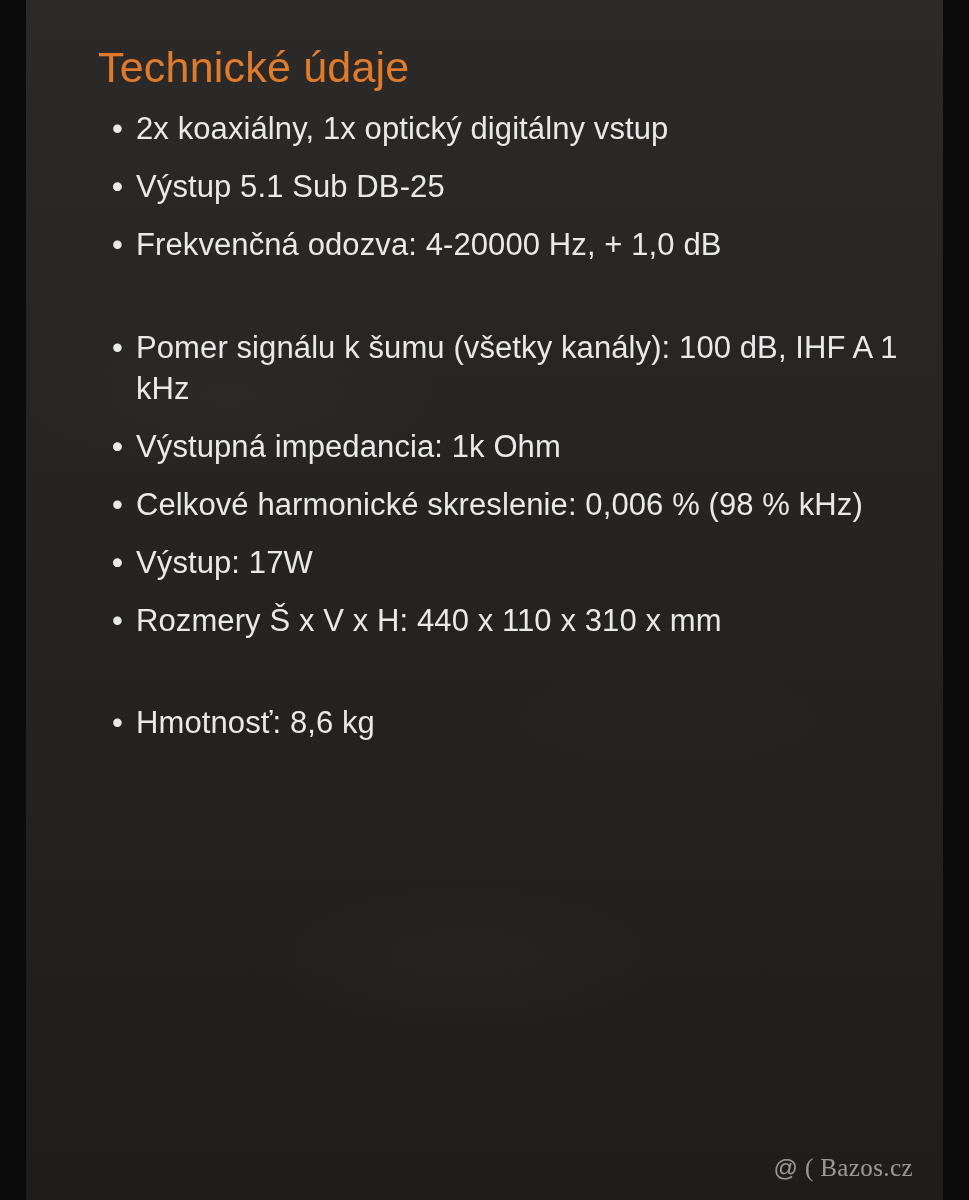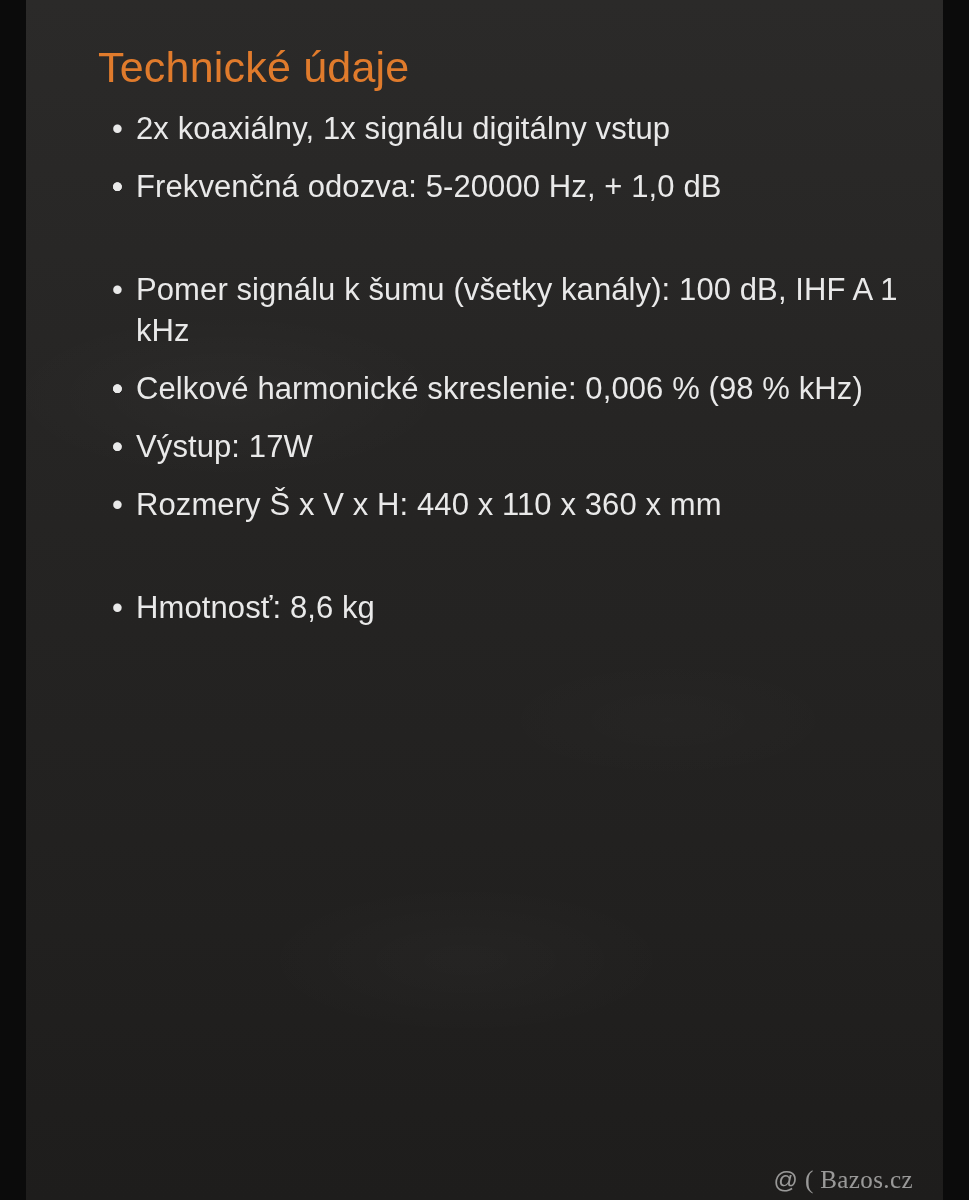--- a/index.html
+++ b/index.html
@@ -86,21 +86,21 @@
   }
 
   
   .gap-after {
     margin-bottom: 62px;
   }
 
   .watermark {
     position: absolute;
     right: 30px;
-    bottom: 6px;
+    bottom: 18px;
     z-index: 3;
     color: rgba(255,255,255,0.55);
     font-size: 25px;
     letter-spacing: 0.4px;
     font-family: "Liberation Serif", serif;
     white-space: nowrap;
   }
   .watermark .at {
     font-family: "Liberation Sans", sans-serif;
     font-size: 24px;
@@ -110,56 +110,58 @@
 <body>
 
 <div class="page">
   <div class="card">
 
     <h1 class="title">Technické údaje</h1>
 
     <ul class="spec-list">
       <li class="spec-item">
         <span class="bullet">•</span>
-        <span>2x koaxiálny, 1x signálu digitálny vstup</span>
+        <span>2x koaxiálny, 1x optický digitálny vstup</span>
       </li>
       <li class="spec-item">
         <span class="bullet">•</span>
       </li>
       <li class="spec-item">
         <span class="bullet">•</span>
+        <span>Výstup 5.1 Sub DB-25</span>
       </li>
       <li class="spec-item gap-after">
         <span class="bullet">•</span>
-        <span>Frekvenčná odozva: 5-20000 Hz, + 1,0 dB</span>
+        <span>Frekvenčná odozva: 4-20000 Hz, + 1,0 dB</span>
       </li>
       <li class="spec-item">
         <span class="bullet">•</span>
         <span>Pomer signálu k šumu (všetky kanály): 100 dB, IHF A 1 kHz</span>
       </li>
       <li class="spec-item">
         <span class="bullet">•</span>
       </li>
       <li class="spec-item">
         <span class="bullet">•</span>
+        <span>Výstupná impedancia: 1k Ohm</span>
       </li>
       <li class="spec-item">
         <span class="bullet">•</span>
         <span>Celkové harmonické skreslenie: 0,006 % (98 % kHz)</span>
       </li>
       <li class="spec-item">
         <span class="bullet">•</span>
       </li>
       <li class="spec-item">
         <span class="bullet">•</span>
         <span>Výstup: 17W</span>
       </li>
       <li class="spec-item gap-after">
         <span class="bullet">•</span>
-        <span>Rozmery Š x V x H: 440 x 110 x 360 x mm</span>
+        <span>Rozmery Š x V x H: 440 x 110 x 310 x mm</span>
       </li>
       <li class="spec-item">
         <span class="bullet">•</span>
         <span>Hmotnosť: 8,6 kg</span>
       </li>
     </ul>
 
     <div class="watermark">
       <span class="at">@</span>
       <span>( Bazos.cz</span>

